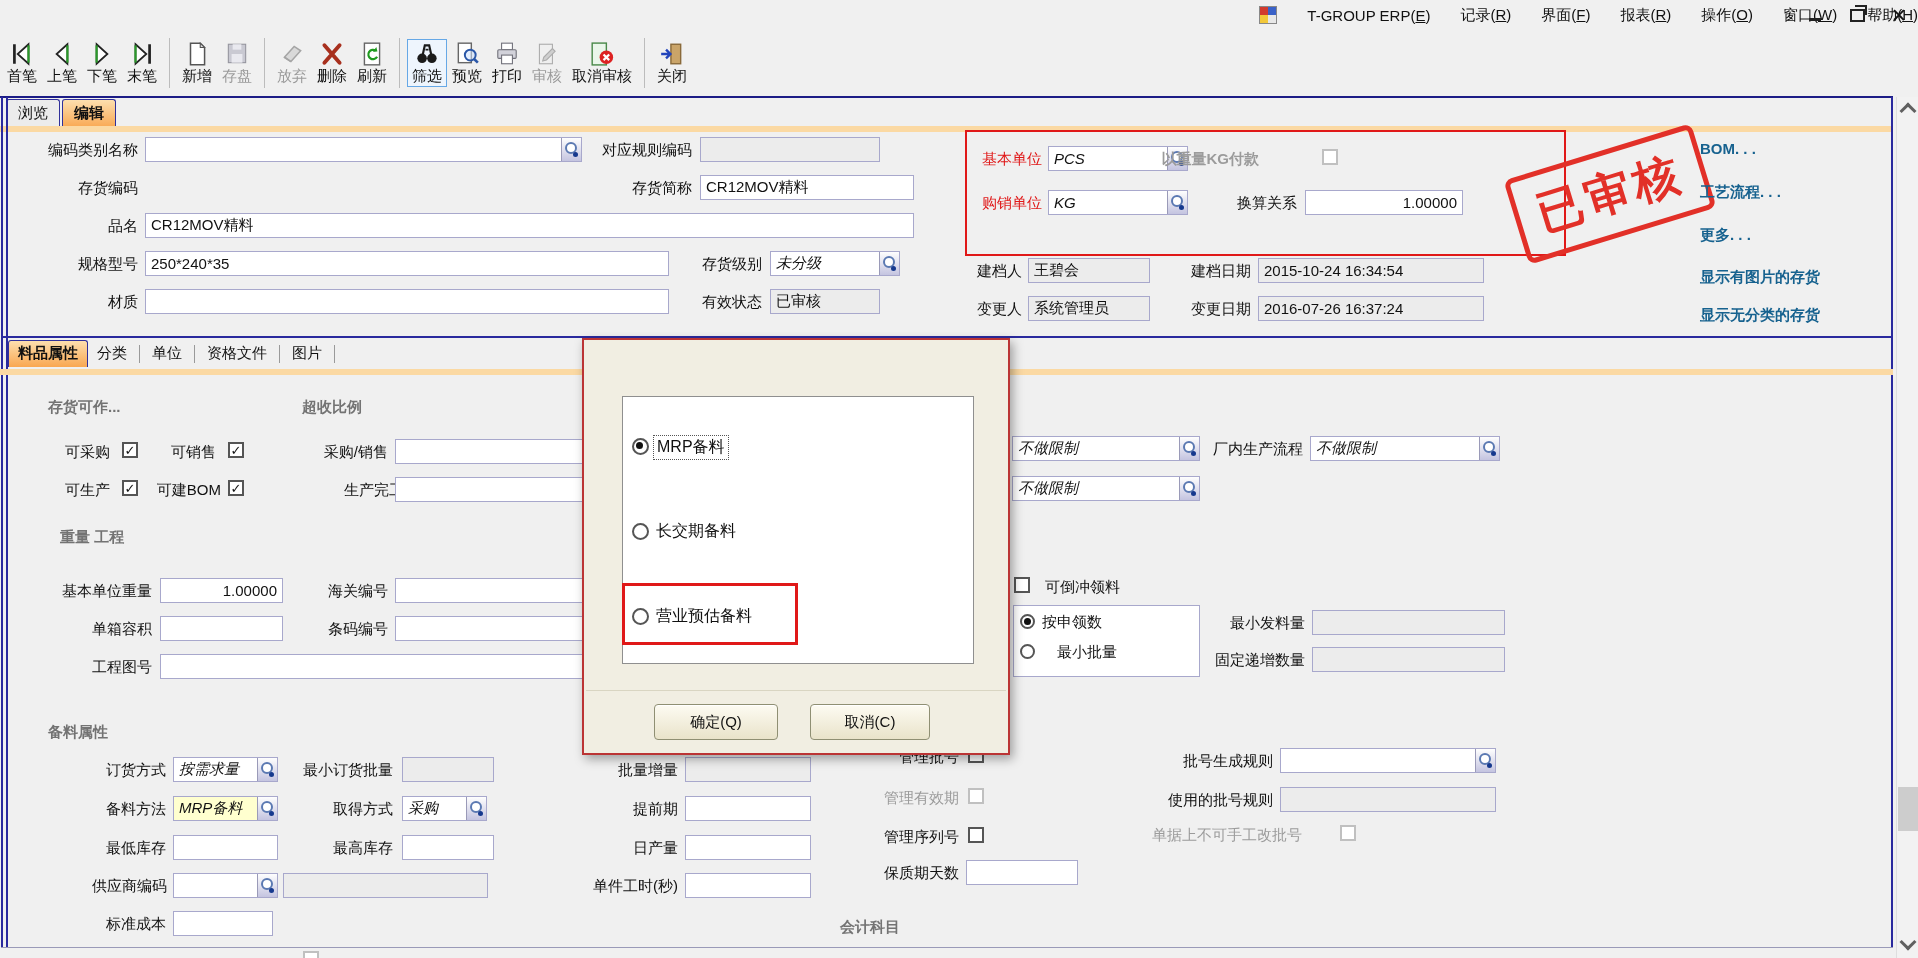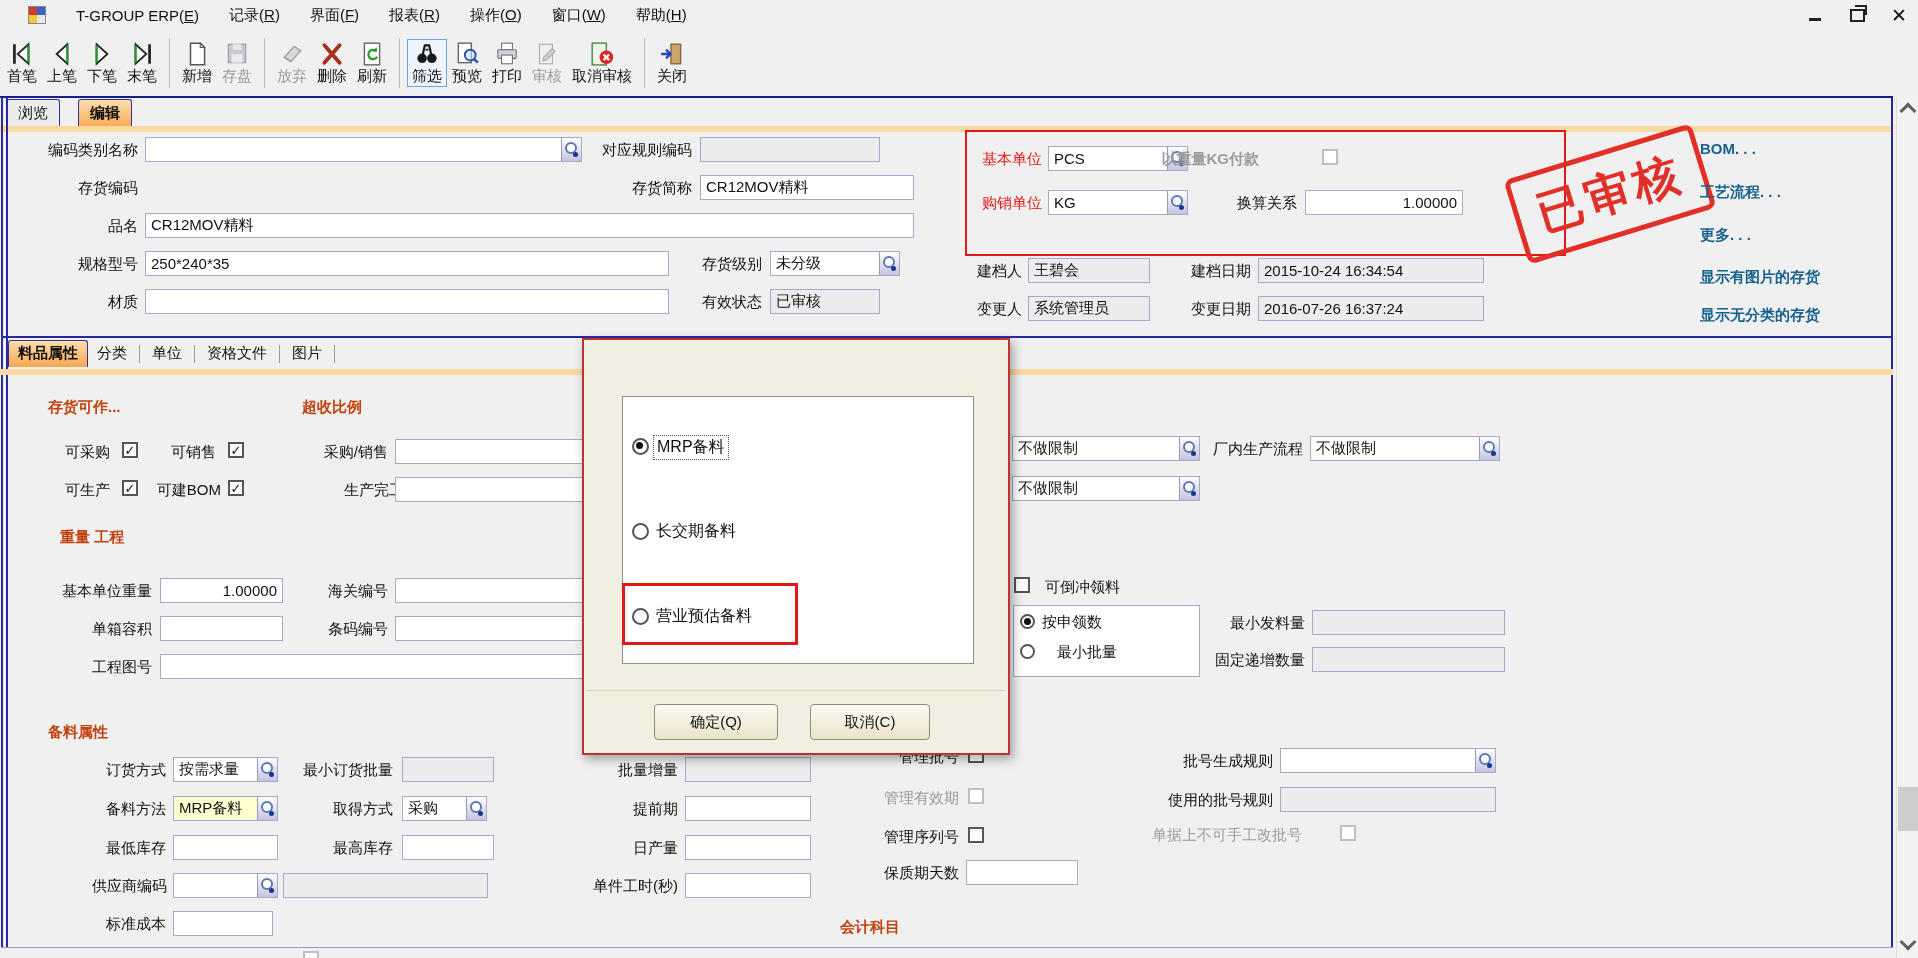--- a/index.html
+++ b/index.html
@@ -1,21 +1,21 @@
 <!DOCTYPE html>
 <html><head>
 <meta charset="utf-8">
 <style>
   html,body{margin:0;padding:0;background:#d8d8d8;}
   .screen{position:relative;width:1918px;height:958px;background:#f0f0f0;overflow:hidden;
           font-family:"Liberation Sans","DejaVu Sans",sans-serif;color:#111;}
   .abs{position:absolute;}
   
   .menubar{position:absolute;top:0;left:0;width:1918px;height:30px;display:flex;align-items:center;
-           gap:30px;padding-left:28px;font-size:15px;box-sizing:border-box;}
+           gap:30px;padding-left:28px;font-size:15px;box-sizing:border-box;justify-content:flex-end;}
   .appicon{width:16px;height:16px;border:1px solid #888;flex:0 0 auto;
     background:linear-gradient(#d23b2f 0 0) 0 0/8px 8px no-repeat,
                linear-gradient(#3a62c8 0 0) 8px 0/8px 8px no-repeat,
                linear-gradient(#f3c83a 0 0) 0 8px/8px 8px no-repeat,
                linear-gradient(#e8e8e8 0 0) 8px 8px/8px 8px no-repeat;}
   .mitem{cursor:default;white-space:nowrap;}
   .mitem u{text-decoration:underline;}
   .win-controls{position:absolute;right:6px;top:2px;display:flex;gap:16px;align-items:center;height:26px;}
   .wc{width:26px;height:24px;display:flex;align-items:center;justify-content:center;}
   .ic-min{width:12px;height:3px;background:#222;margin-top:8px;}
@@ -26,39 +26,39 @@
   
   .toolbar{position:absolute;top:31px;left:2px;height:64px;display:flex;align-items:center;}
   .tbtn{display:flex;flex-direction:column;align-items:center;justify-content:center;
         padding:2px 4px;font-size:15px;line-height:1.1;gap:2px;border:1px solid transparent;}
   .tbtn svg{display:block;}
   .tbtn.disabled{color:#9a9a9a;}
   .tbtn.selected{border:1px solid #66a8e6;background:#eef5fd;}
   .tsep{width:1px;height:50px;background:#bcbcbc;margin:0 7px;}
   .navyline{position:absolute;left:0;top:96px;width:1893px;height:2px;background:#1c1c86;}
   
-  .tabstrip{position:absolute;left:6px;top:99px;display:flex;gap:18px;font-size:15px;}
+  .tabstrip{position:absolute;left:6px;top:99px;display:flex;gap:2px;font-size:15px;}
   .tab{padding:4px 11px 5px;border:1px solid #30309a;border-bottom:none;background:#ececec;
        border-radius:3px 3px 0 0;}
   .tab.active{background:linear-gradient(#fddfae,#f9a751);font-weight:bold;}
   .oband{position:absolute;left:0;width:1893px;height:6px;background:#fbd9a3;}
   
   .vline{position:absolute;width:2px;background:#2a2a9e;}
   .hline{position:absolute;height:2px;background:#2a2a9e;}
   
   .lbl{position:absolute;font-size:15px;color:#111;text-align:right;white-space:nowrap;}
   .lbl.g{color:#9b9b9b;}
   .lbl.red{color:#e01818;}
-  .grp{position:absolute;font-size:15px;font-weight:bold;color:#c2410c;white-space:nowrap;}
+  .grp{position:absolute;font-size:15px;font-weight:bold;color:#737373;white-space:nowrap;}
   .fld{position:absolute;height:25px;background:#fff;border:1px solid #a8a8cc;display:flex;
        align-items:center;padding:0 5px;font-size:15px;box-sizing:border-box;white-space:nowrap;overflow:hidden;}
   .fld.dis{background:#ececec;}
   .fld.yellow{background:#ffffcf;}
   .fld.num{justify-content:flex-end;}
-  .fld.haslk{padding-right:24px;}
+  .fld.haslk{padding-right:24px;font-style:italic;}
   .lk{position:absolute;right:0;top:0;bottom:0;width:19px;
       background:linear-gradient(#fefefe,#c4c4e0);border-left:1px solid #9a9ab8;}
   .lk::before{content:"";position:absolute;left:3px;top:4px;width:8px;height:8px;
       border:2px solid #5b79b2;border-radius:50%;background:#fff;}
   .lk::after{content:"";position:absolute;right:3px;bottom:4px;width:5px;height:5px;
       border-radius:50%;background:#16398e;}
   .cb{position:absolute;width:16px;height:16px;background:#fff;border:2px solid #555;
       font-size:13px;font-weight:bold;display:flex;align-items:center;justify-content:center;
       color:#111;box-sizing:border-box;line-height:1;}
   .cb.dis{border-color:#c0c0c0;}

